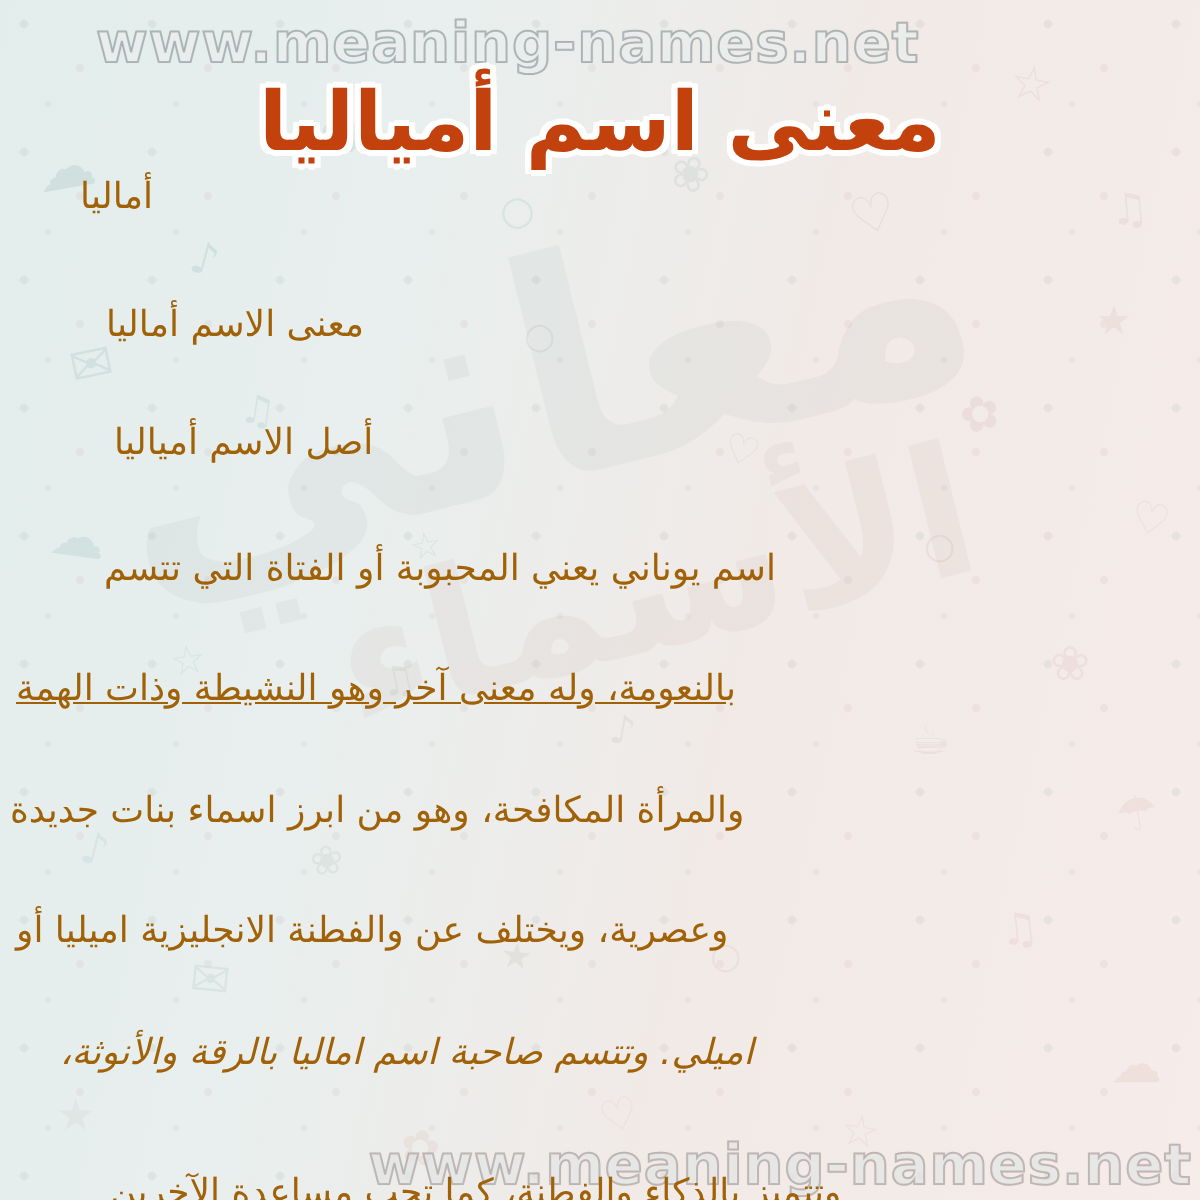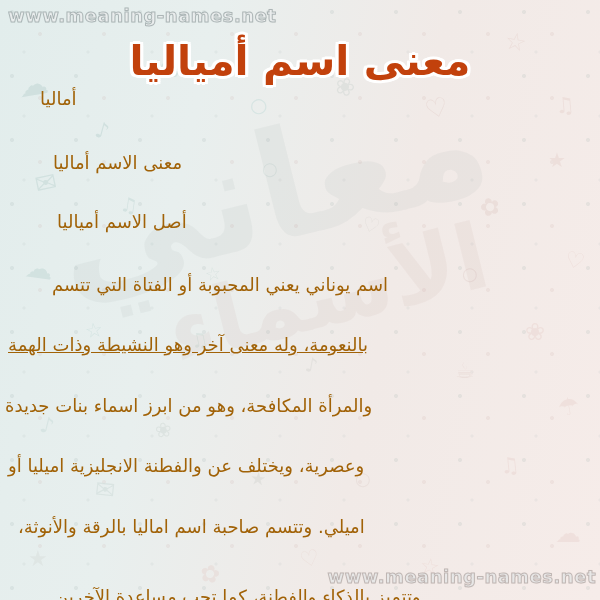--- a/index.html
+++ b/index.html
@@ -21,25 +21,26 @@
   .doodle-layer{position:absolute;inset:0;pointer-events:none;opacity:.65;}
   .doodle-layer span{position:absolute;display:block;line-height:1;}
   .big-watermark{
     position:absolute;left:120px;top:110px;width:380px;
     font-size:150px;font-weight:bold;color:#7e8f8d;opacity:.07;
     transform:rotate(-14deg);direction:rtl;text-align:center;line-height:.95;
     pointer-events:none;white-space:nowrap;
   }
   .big-watermark .second{display:block;font-size:90px;color:#a98079;}
   .site-mark{
-    position:absolute;font-size:18px;font-weight:bold;letter-spacing:.5px;
+    position:absolute;font-size:28px;font-weight:bold;letter-spacing:.5px;
     color:rgba(255,255,255,0.65);
     -webkit-text-stroke:1px rgba(125,138,140,0.55);
     text-shadow:0 0 1px rgba(125,138,140,0.35);
     white-space:nowrap;
+    margin-left:40px;
   }
   .site-mark.top{left:8px;top:5px;}
   .site-mark.bottom{right:4px;top:566px;color:rgba(255,255,255,0.55);-webkit-text-stroke:1px rgba(150,135,132,0.5);}
   .page-title{
     position:absolute;left:0;top:10px;width:100%;text-align:center;
     direction:rtl;font-size:41px;font-weight:bold;color:#c2410c;
     text-shadow:
       -3px 0 0 #fff,3px 0 0 #fff,0 -3px 0 #fff,0 3px 0 #fff,
       -2px -2px 0 #fff,2px -2px 0 #fff,-2px 2px 0 #fff,2px 2px 0 #fff,
       -3px 2px 0 #fff,3px 2px 0 #fff,-3px -2px 0 #fff,3px -2px 0 #fff;
@@ -49,21 +50,21 @@
     position:absolute;direction:rtl;white-space:nowrap;
     font-size:18px;color:#a16207;line-height:1.25;
   }
   .l1{left:40px;top:88px;}
   .l2{left:53px;top:152px;}
   .l3{left:57px;top:211px;}
   .l4{left:15px;top:274px;margin-left:37px;}
   .l5{left:8px;top:334px;text-decoration:underline;}
   .l6{left:5px;top:395px;text-align:center;}
   .l7{left:8px;top:455px;}
-  .l8{left:18px;top:516px;}
+  .l8{left:30px;top:516px;font-style:italic;}
   .l9{left:55px;top:586px;}
 </style>
 </head>
 <body>
 
 <div class="dot-texture"></div>
 
 <div class="doodle-layer" id="doodles">
     <span style="left: 18px; top: 70px; font-size: 30px; color: rgb(198, 218, 216); transform: rotate(-10deg);">☁</span>
     <span style="left: 95px; top: 120px; font-size: 22px; color: rgb(198, 218, 216); transform: rotate(15deg);">♪</span>

